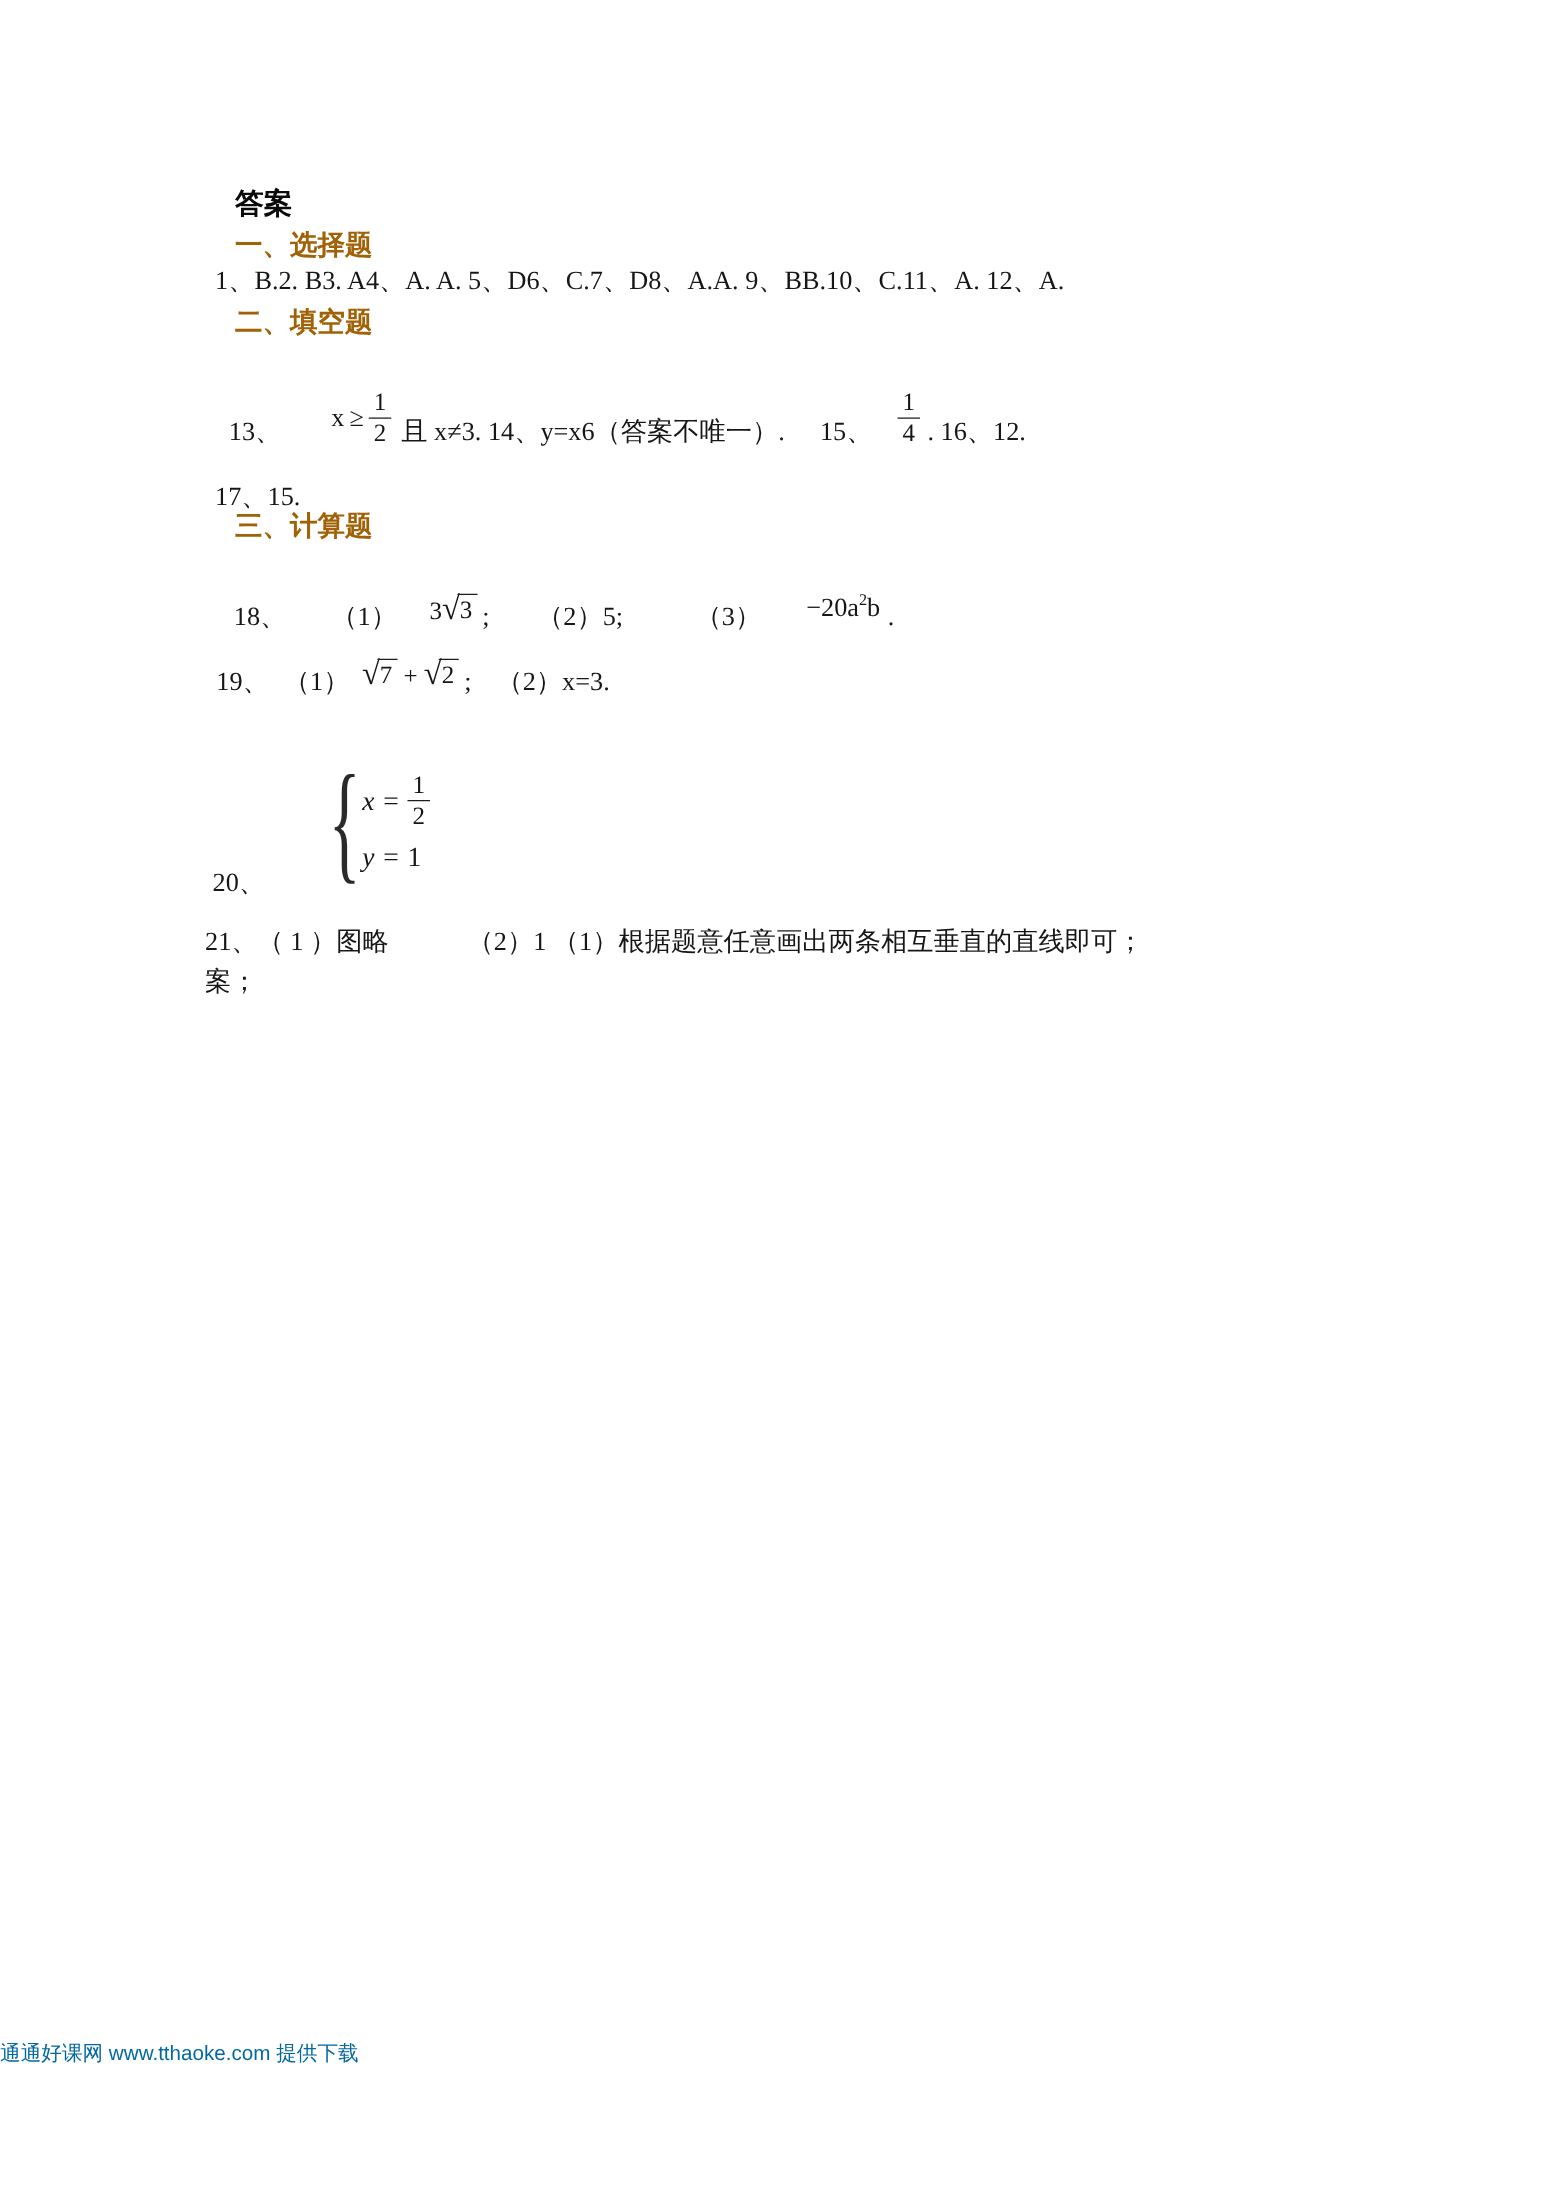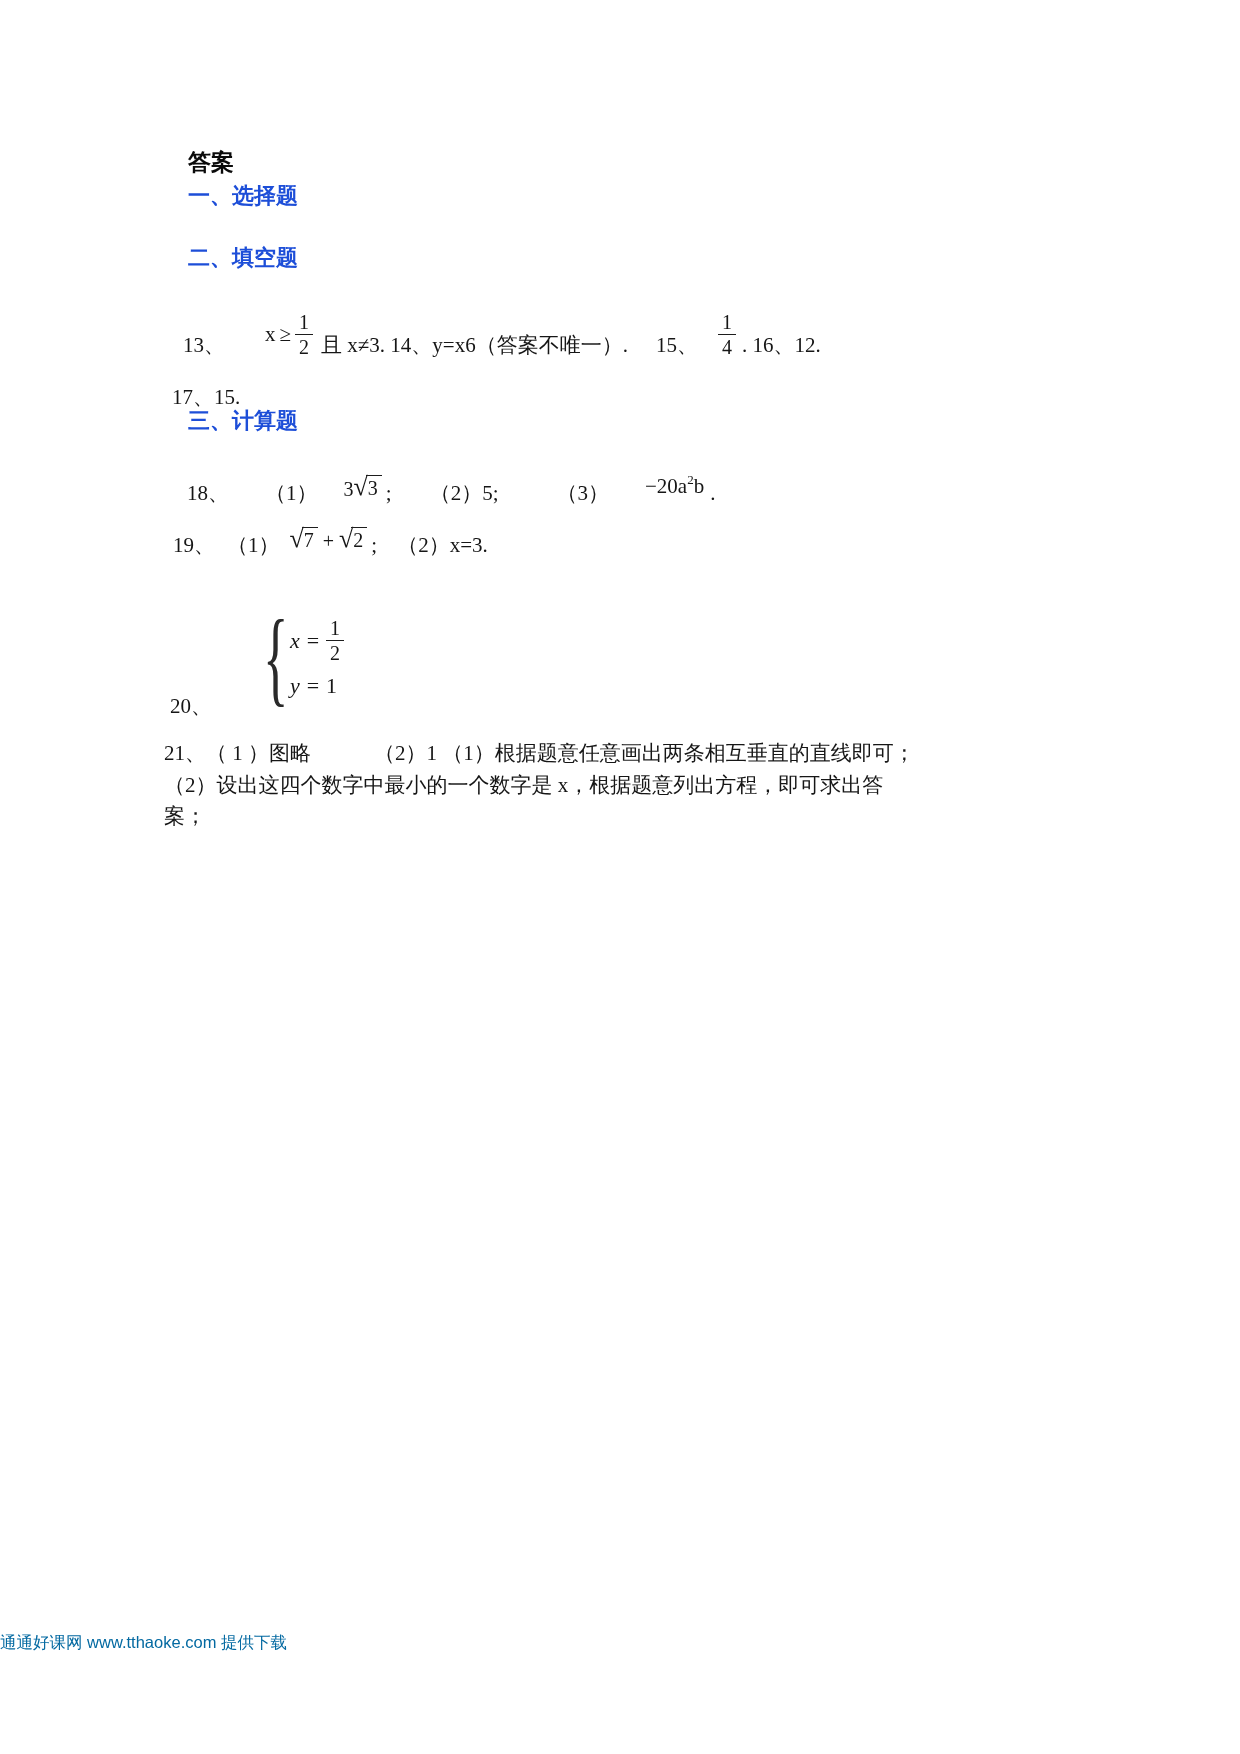--- a/index.html
+++ b/index.html
@@ -9,21 +9,21 @@
     color:#161616; overflow:hidden;
   }
   .row { position:absolute; white-space:nowrap; font-size:21px; line-height:1.2; }
   .flex-row { display:flex; align-items:flex-end; }
   .doc-heading {
     position:absolute; font-family:"Liberation Sans","DejaVu Sans",sans-serif;
     font-weight:bold; font-size:23px; line-height:1.1; color:#0a0a0a; white-space:nowrap;
   }
   .sec-title {
     position:absolute; font-family:"Liberation Sans","DejaVu Sans",sans-serif;
-    font-weight:bold; font-size:22px; line-height:1.1; color:#1d4ed8; white-space:nowrap;
+    font-weight:bold; font-size:22px; line-height:1.1; color:#a16207; white-space:nowrap;
   }
   
   .frac { display:inline-flex; flex-direction:column; align-items:center;
           font-size:20px; line-height:1.1; }
   .frac .num { border-bottom:1.6px solid #1d1d1d; padding:0 4px 1px 4px; }
   .frac .den { padding-top:1px; }
   
   .mform { display:inline-flex; align-items:center; }
   .mform > span { margin-right:4px; }
   .mform > span:last-child { margin-right:0; }
@@ -52,20 +52,21 @@
 </style>
 </head>
 <body>
 
 <div class="page">
 
   <div class="doc-heading" style="top:150px; left:188px;">答案</div>
 
   <div class="sec-title" style="top:184px; left:188px;">一、选择题</div>
 
+  <div class="row" style="top:212px; left:172px;">1、B.2. B3. A4、A. A. 5、D6、C.7、D8、A.A. 9、BB.10、C.11、A. 12、A.</div>
 
   <div class="sec-title" style="top:246px; left:188px;">二、填空题</div>
 
   <div class="row flex-row" style="top:296px; left:183px; height:62px;">
     <span style="margin-right:40px;">13、</span>
     <span class="mform">
       <span>x</span>
       <span>≥</span>
       <span class="frac">
         <span class="num">1</span>
@@ -139,19 +140,18 @@
           <span class="var">y</span>
           <span class="op">=</span>
           <span>1</span>
         </div>
       </div>
     </div>
   </div>
 
   <div class="para" style="top:738px; left:164px; width:930px;">
     <div>21、（ 1 ）图略　　　（2）1 （1）根据题意任意画出两条相互垂直的直线即可；</div>
-    <div>（2）设出这四个数字中最小的一个数字是 x，根据题意列出方程，即可求出答</div>
     <div>案；</div>
   </div>
 
   <div class="footer" style="top:1632px;">通通好课网 www.tthaoke.com 提供下载</div>
 
 </div>
 
 </body></html>

